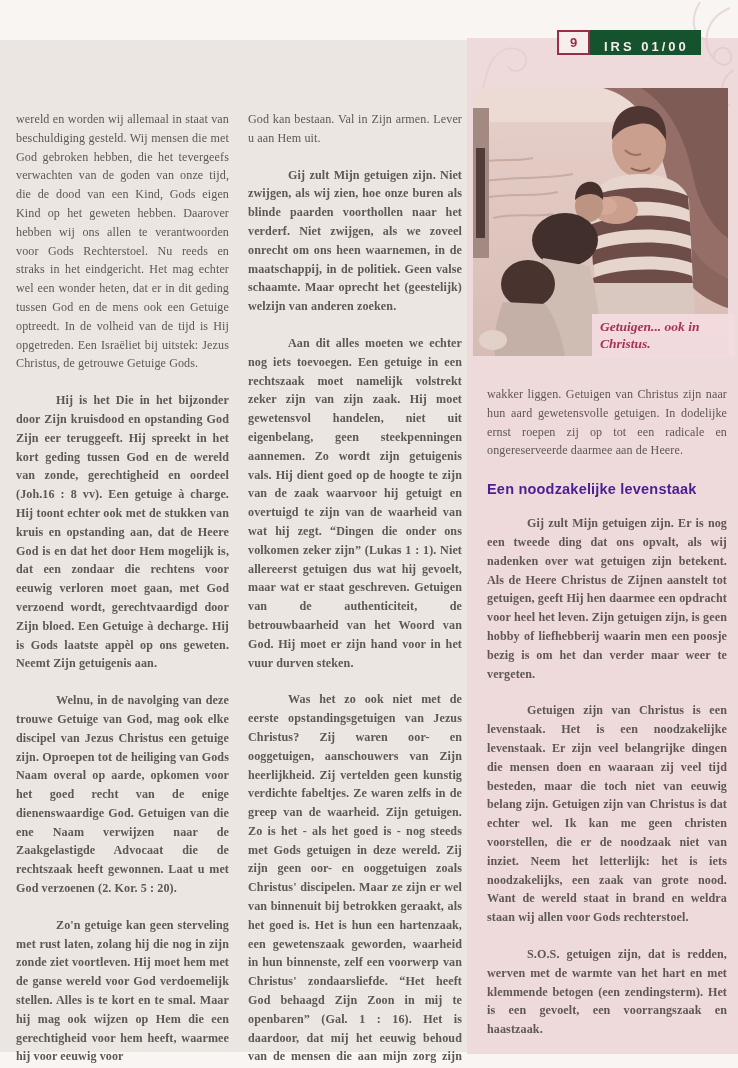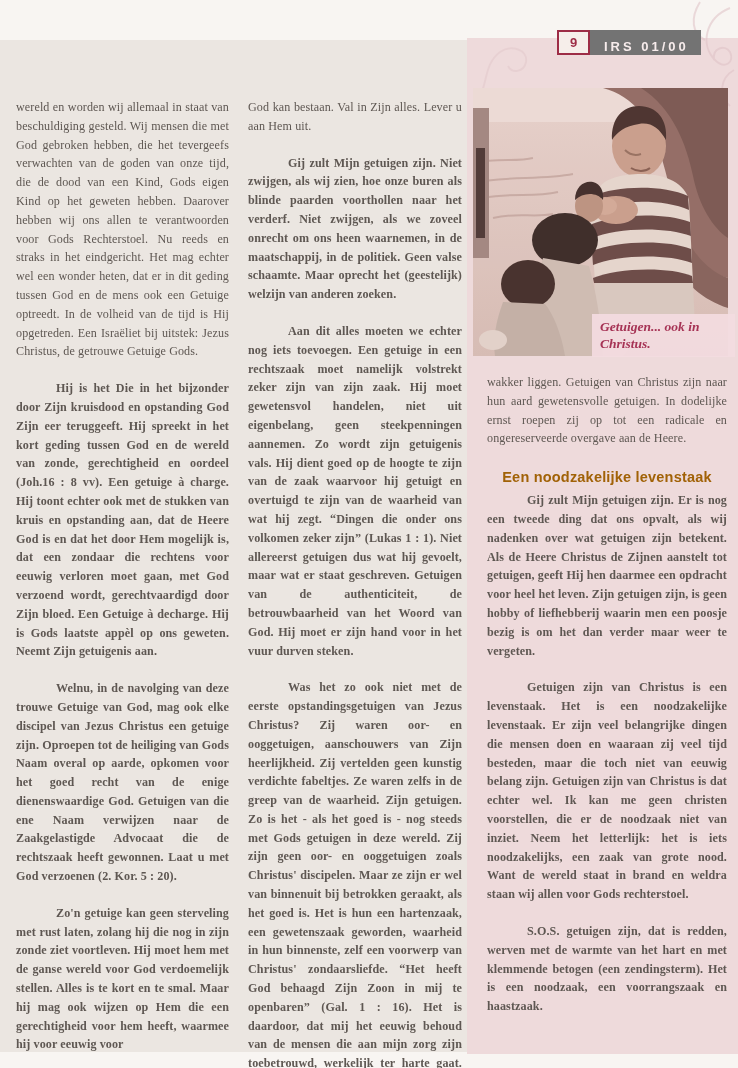--- a/index.html
+++ b/index.html
@@ -12,41 +12,41 @@
   .cream-area{position:absolute;left:0;top:40px;width:738px;height:1012px;background:#ebe6e1;}
   .pink-panel{position:absolute;left:467px;top:38px;width:271px;height:1016px;background:#eedadb;}
   .swirl{position:absolute;pointer-events:none;}
   
   .badge{position:absolute;left:557px;top:30px;height:25px;display:flex;align-items:stretch;
     font-family:"Liberation Sans","DejaVu Sans",sans-serif;font-weight:bold;}
   .badge .num{
     width:33px;background:#f6eeea;border:2px solid #9d2c46;color:#9d2c46;
     display:flex;align-items:center;justify-content:center;font-size:13px;box-sizing:border-box;}
   .badge .label{
-    background:#737373;color:#f7ecec;display:flex;align-items:center;
+    background:#14532d;color:#f7ecec;display:flex;align-items:center;
     padding:8px 12px 0 14px;font-size:13px;letter-spacing:3px;white-space:nowrap;}
   
   .photo{position:absolute;left:473px;top:88px;width:255px;height:268px;overflow:hidden;}
   .photo svg{display:block;}
   .caption{
     position:absolute;left:585px;top:314px;width:143px;box-sizing:border-box;
     background:rgba(243,219,224,.93);padding:4px 6px 5px 8px;
     color:#a63355;font-weight:bold;font-style:italic;
     font-size:13.5px;line-height:17px;font-family:"Liberation Serif","DejaVu Serif",serif;margin-left:7px;}
   
   .col{position:absolute;color:#5e5752;font-size:12.1px;line-height:18.8px;
     text-align:justify;letter-spacing:.1px;}
-  .col p{margin:4px 0 18px 0;}
+  .col p{margin:16px 0 18px 0;}
   .col p.ind{text-indent:40px;font-weight:bold;}
   #col1{left:16px;top:94px;width:213px;}
   #col2{left:248px;top:94px;width:214px;}
   #col3{left:487px;top:369px;width:240px;}
   .section-heading{
-    margin:20px 0 5px 0;color:#a16207;font-weight:bold;font-size:14.5px;line-height:18px;
-    font-family:"Liberation Sans","DejaVu Sans",sans-serif;text-align:center;letter-spacing:.2px;}
+    margin:20px 0 5px 0;color:#4c1d95;font-weight:bold;font-size:14.5px;line-height:18px;
+    font-family:"Liberation Sans","DejaVu Sans",sans-serif;text-align:left;letter-spacing:.2px;}
 </style>
 </head>
 <body>
 
 <div class="scan">
 
   <div class="cream-area"></div>
   <div class="pink-panel"></div>
 
   <svg class="swirl" style="left:660px;top:0;opacity:.55" width="78" height="110" viewBox="0 0 78 110">
@@ -140,27 +140,27 @@
   </div>
 
   <div class="col" id="col1">
     <p>wereld en worden wij allemaal in staat van beschuldiging gesteld. Wij mensen die met God gebroken hebben, die het tevergeefs verwachten van de goden van onze tijd, die de dood van een Kind, Gods eigen Kind op het geweten hebben. Daarover hebben wij ons allen te verantwoorden voor Gods Rechterstoel. Nu reeds en straks in het eindgericht. Het mag echter wel een wonder heten, dat er in dit geding tussen God en de mens ook een Getuige optreedt. In de volheid van de tijd is Hij opgetreden. Een Israëliet bij uitstek: Jezus Christus, de getrouwe Getuige Gods.</p>
     <p class="ind">Hij is het Die in het bijzonder door Zijn kruisdood en opstanding God Zijn eer teruggeeft. Hij spreekt in het kort geding tussen God en de wereld van zonde, gerechtigheid en oordeel (Joh.16 : 8 vv). Een getuige à charge. Hij toont echter ook met de stukken van kruis en opstanding aan, dat de Heere God is en dat het door Hem mogelijk is, dat een zondaar die rechtens voor eeuwig verloren moet gaan, met God verzoend wordt, gerechtvaardigd door Zijn bloed. Een Getuige à decharge. Hij is Gods laatste appèl op ons geweten. Neemt Zijn getuigenis aan.</p>
     <p class="ind">Welnu, in de navolging van deze trouwe Getuige van God, mag ook elke discipel van Jezus Christus een getuige zijn. Oproepen tot de heiliging van Gods Naam overal op aarde, opkomen voor het goed recht van de enige dienenswaardige God. Getuigen van die ene Naam verwijzen naar de Zaakgelastigde Advocaat die de rechtszaak heeft gewonnen. Laat u met God verzoenen (2. Kor. 5 : 20).</p>
     <p class="ind">Zo'n getuige kan geen sterveling met rust laten, zolang hij die nog in zijn zonde ziet voortleven. Hij moet hem met de ganse wereld voor God verdoemelijk stellen. Alles is te kort en te smal. Maar hij mag ook wijzen op Hem die een gerechtigheid voor hem heeft, waarmee hij voor eeuwig voor</p>
   </div>
 
   <div class="col" id="col2">
-    <p>God kan bestaan. Val in Zijn alles. Lever u aan Hem uit.</p>
+    <p>God kan bestaan. Val in Zijn armen. Lever u aan Hem uit.</p>
     <p class="ind">Gij zult Mijn getuigen zijn. Niet zwijgen, als wij zien, hoe onze buren als blinde paarden voorthollen naar het verderf. Niet zwijgen, als we zoveel onrecht om ons heen waarnemen, in de maatschappij, in de politiek. Geen valse schaamte. Maar oprecht het (geestelijk) welzijn van anderen zoeken.</p>
     <p class="ind">Aan dit alles moeten we echter nog iets toevoegen. Een getuige in een rechtszaak moet namelijk volstrekt zeker zijn van zijn zaak. Hij moet gewetensvol handelen, niet uit eigenbelang, geen steekpenningen aannemen. Zo wordt zijn getuigenis vals. Hij dient goed op de hoogte te zijn van de zaak waarvoor hij getuigt en overtuigd te zijn van de waarheid van wat hij zegt. “Dingen die onder ons volkomen zeker zijn” (Lukas 1 : 1). Niet allereerst getuigen dus wat hij gevoelt, maar wat er staat geschreven. Getuigen van de authenticiteit, de betrouwbaarheid van het Woord van God. Hij moet er zijn hand voor in het vuur durven steken.</p>
     <p class="ind">Was het zo ook niet met de eerste opstandingsgetuigen van Jezus Christus? Zij waren oor- en ooggetuigen, aanschouwers van Zijn heerlijkheid. Zij vertelden geen kunstig verdichte fabeltjes. Ze waren zelfs in de greep van de waarheid. Zijn getuigen. Zo is het - als het goed is - nog steeds met Gods getuigen in deze wereld. Zij zijn geen oor- en ooggetuigen zoals Christus' discipelen. Maar ze zijn er wel van binnenuit bij betrokken geraakt, als het goed is. Het is hun een hartenzaak, een gewetenszaak geworden, waarheid in hun binnenste, zelf een voorwerp van Christus' zondaarsliefde. “Het heeft God behaagd Zijn Zoon in mij te openbaren” (Gal. 1 : 16). Het is daardoor, dat mij het eeuwig behoud van de mensen die aan mijn zorg zijn toebetrouwd, werkelijk ter harte gaat. Het laat mij niet koud, of mensen geloven wat ik zeg, ja dan neen. Ik kan ervan</p>
   </div>
 
   <div class="col" id="col3">
-    <p>wakker liggen. Getuigen van Christus zijn naar hun aard gewetensvolle getuigen. In dodelijke ernst roepen zij op tot een radicale en ongereserveerde overgave aan de Heere.</p>
+    <p>wakker liggen. Getuigen van Christus zijn naar hun aard gewetensvolle getuigen. In dodelijke ernst roepen zij op tot een radicale en ongereserveerde daarmee aan de Heere.</p>
     <h2 class="section-heading">Een noodzakelijke levenstaak</h2>
     <p class="ind">Gij zult Mijn getuigen zijn. Er is nog een tweede ding dat ons opvalt, als wij nadenken over wat getuigen zijn betekent. Als de Heere Christus de Zijnen aanstelt tot getuigen, geeft Hij hen daarmee een opdracht voor heel het leven. Zijn getuigen zijn, is geen hobby of liefhebberij waarin men een poosje bezig is om het dan verder maar weer te vergeten.</p>
     <p class="ind">Getuigen zijn van Christus is een levenstaak. Het is een noodzakelijke levenstaak. Er zijn veel belangrijke dingen die mensen doen en waaraan zij veel tijd besteden, maar die toch niet van eeuwig belang zijn. Getuigen zijn van Christus is dat echter wel. Ik kan me geen christen voorstellen, die er de noodzaak niet van inziet. Neem het letterlijk: het is iets noodzakelijks, een zaak van grote nood. Want de wereld staat in brand en weldra staan wij allen voor Gods rechterstoel.</p>
-    <p class="ind">S.O.S. getuigen zijn, dat is redden, werven met de warmte van het hart en met klemmende betogen (een zendingsterm). Het is een noodzaak, een voorrangszaak en haastzaak.</p>
+    <p class="ind">S.O.S. getuigen zijn, dat is redden, werven met de warmte van het hart en met klemmende betogen (een zendingsterm). Het is een gevoelt, een voorrangszaak en haastzaak.</p>
   </div>
 
 </div>
 
 </body></html>

